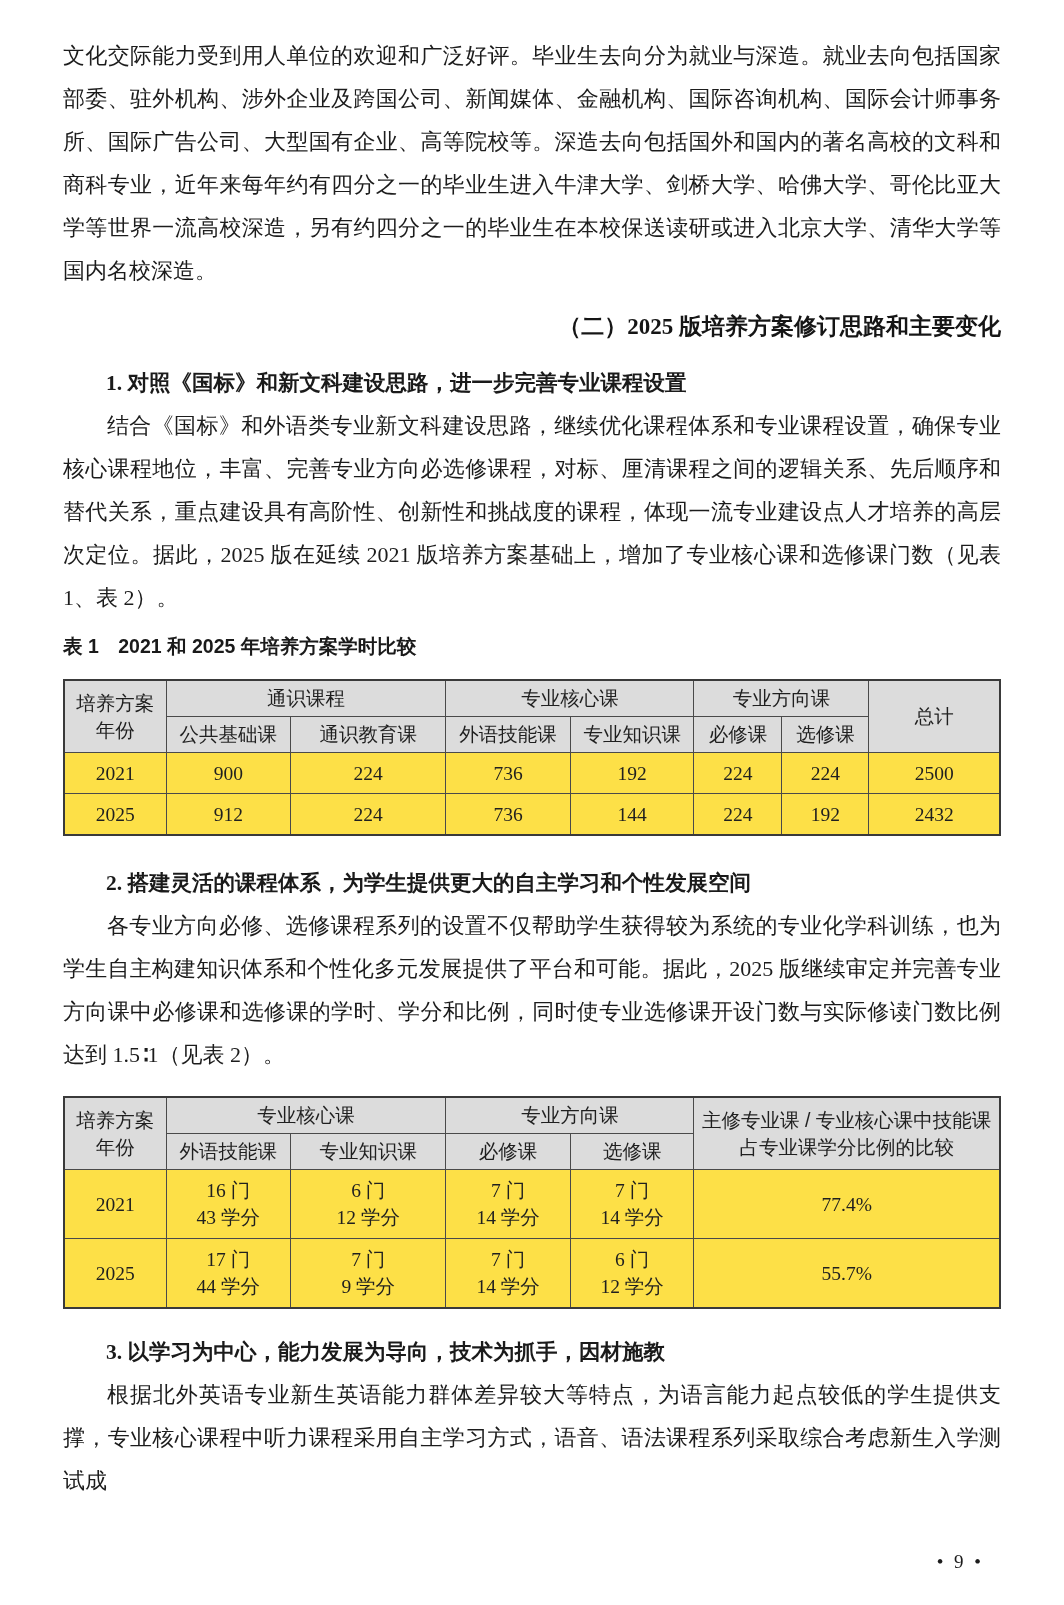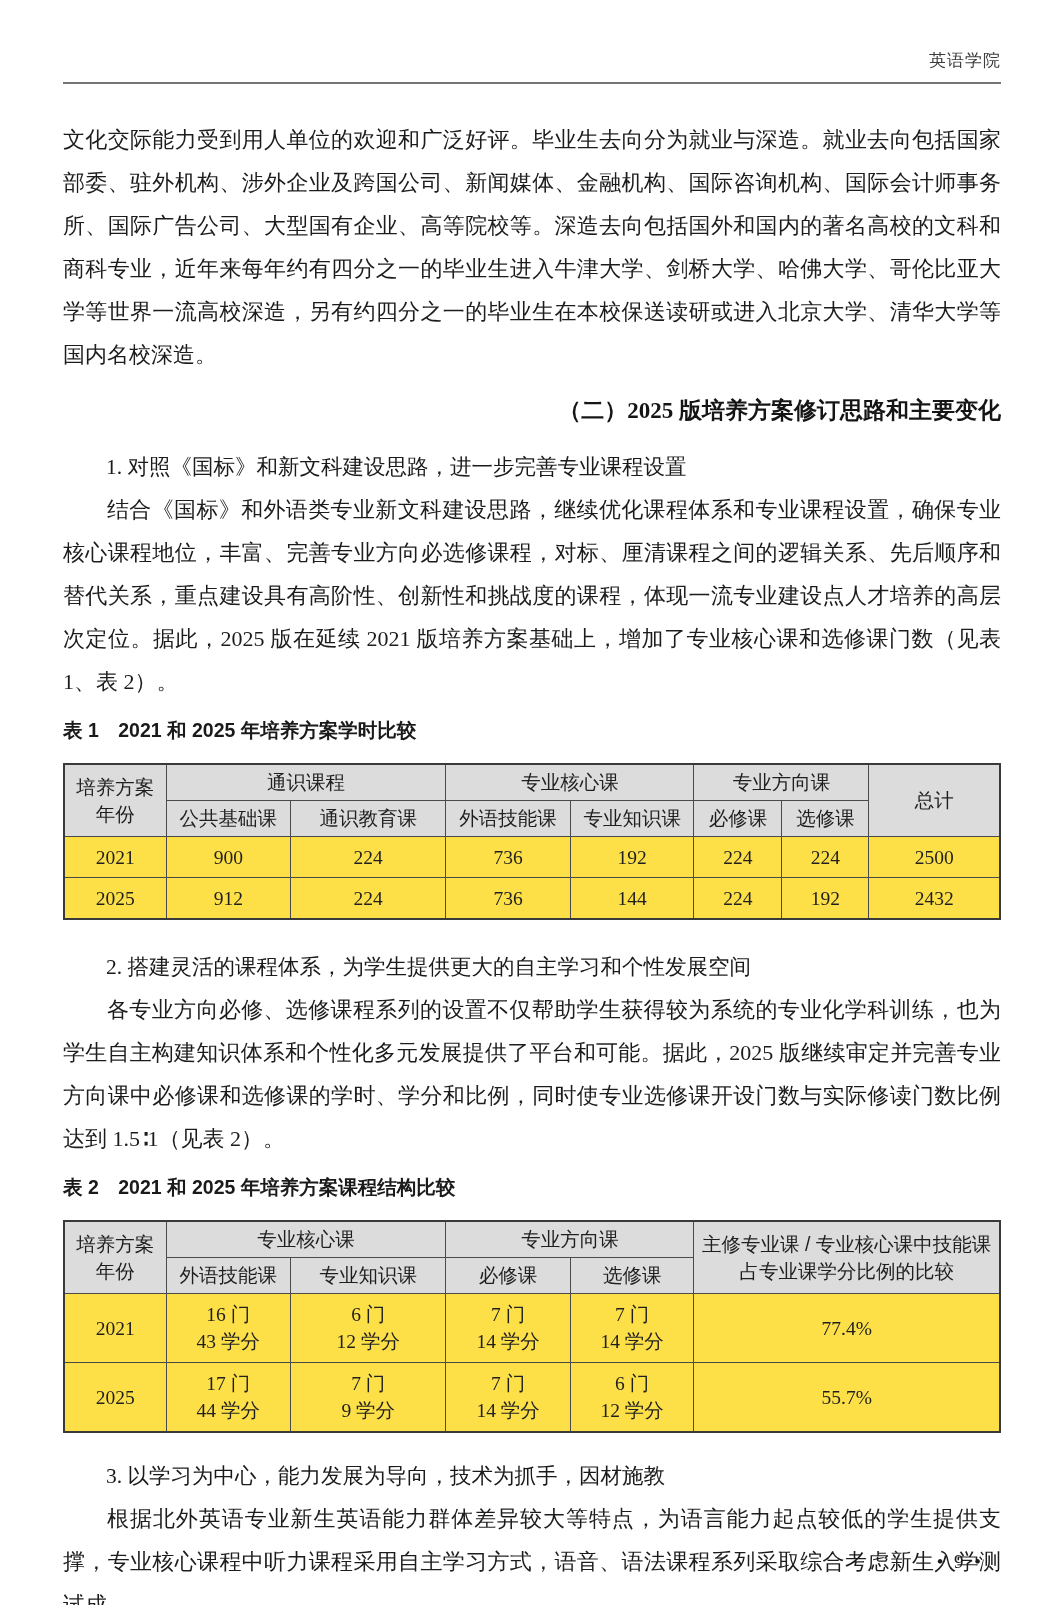--- a/index.html
+++ b/index.html
@@ -43,21 +43,21 @@
     font-size: 23px;
     font-weight: bold;
     line-height: 34px;
     margin: 18px 0 0 0;
     text-indent: 1.55em;
     color: #151515;
     text-align: right;
   }
   .sub-heading {
     font-size: 21.5px;
-    font-weight: normal;
+    font-weight: bold;
     line-height: 30px;
     margin: 24px 0 0 0;
     text-indent: 2em;
     color: #1a1a1a;
   }
   .sub-para { margin-top: 6px; }
   .table-caption {
     margin-top: 14px;
     text-align: left;
     font-family: "Liberation Sans", "DejaVu Sans", sans-serif;
@@ -105,24 +105,20 @@
     font-size: 19px;
     letter-spacing: 3px;
     color: #1c1c1c;
   }
 </style>
 </head>
 <body>
 
 <div class="page">
 
-  <header class="pg-header">
-    <div class="running-head">英语学院</div>
-    <hr class="header-rule">
-  </header>
 
   <main>
 
     <p class="body-text no-indent p-intro">文化交际能力受到用人单位的欢迎和广泛好评。毕业生去向分为就业与深造。就业去向包括国家部委、驻外机构、涉外企业及跨国公司、新闻媒体、金融机构、国际咨询机构、国际会计师事务所、国际广告公司、大型国有企业、高等院校等。深造去向包括国外和国内的著名高校的文科和商科专业，近年来每年约有四分之一的毕业生进入牛津大学、剑桥大学、哈佛大学、哥伦比亚大学等世界一流高校深造，另有约四分之一的毕业生在本校保送读研或进入北京大学、清华大学等国内名校深造。</p>
 
     <h2 class="section-heading">（二）2025 版培养方案修订思路和主要变化</h2>
 
     <h3 class="sub-heading">1. 对照《国标》和新文科建设思路，进一步完善专业课程设置</h3>
     <p class="body-text sub-para">结合《国标》和外语类专业新文科建设思路，继续优化课程体系和专业课程设置，确保专业核心课程地位，丰富、完善专业方向必选修课程，对标、厘清课程之间的逻辑关系、先后顺序和替代关系，重点建设具有高阶性、创新性和挑战度的课程，体现一流专业建设点人才培养的高层次定位。据此，2025 版在延续 2021 版培养方案基础上，增加了专业核心课和选修课门数（见表 1、表 2）。</p>
 
@@ -176,21 +172,20 @@
           <td>224</td>
           <td>192</td>
           <td>2432</td>
         </tr>
       </tbody>
     </table>
 
     <h3 class="sub-heading sec2">2. 搭建灵活的课程体系，为学生提供更大的自主学习和个性发展空间</h3>
     <p class="body-text sub-para">各专业方向必修、选修课程系列的设置不仅帮助学生获得较为系统的专业化学科训练，也为学生自主构建知识体系和个性化多元发展提供了平台和可能。据此，2025 版继续审定并完善专业方向课中必修课和选修课的学时、学分和比例，同时使专业选修课开设门数与实际修读门数比例达到 1.5∶1（见表 2）。</p>
 
-    <div class="table-caption">表 2　2021 和 2025 年培养方案课程结构比较</div>
     <table class="data-table t2">
       <colgroup>
         <col style="width:10.9%">
           <col style="width:13.3%">
           <col style="width:16.6%">
         <col style="width:13.3%">
           <col style="width:13.2%">
           <col style="width:32.7%">
       </colgroup>
       <thead>

